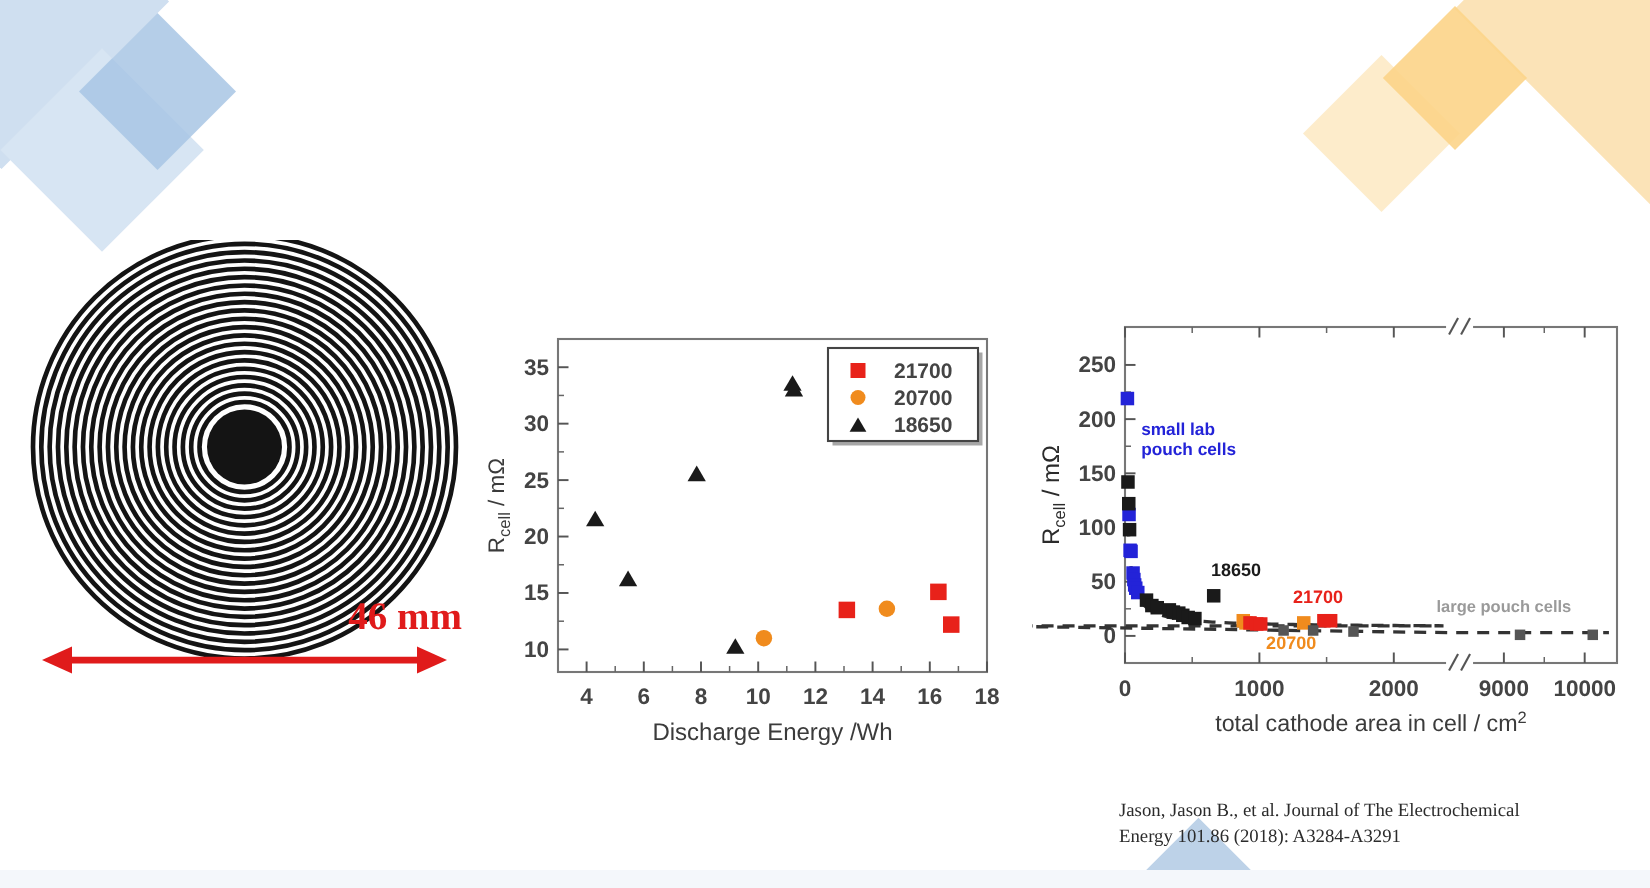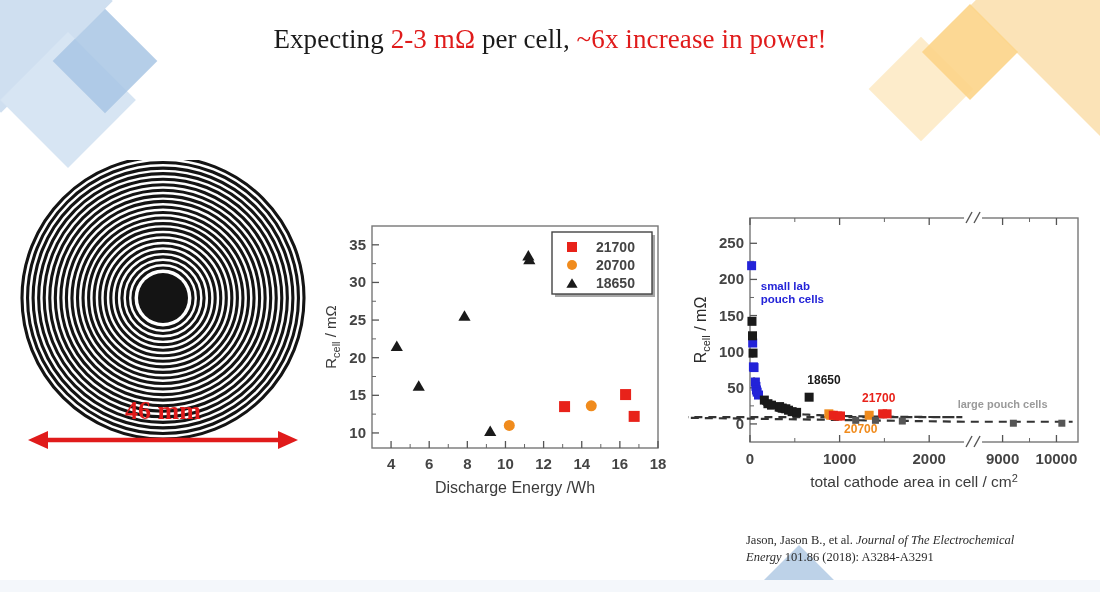--- a/index.html
+++ b/index.html
@@ -31,52 +31,49 @@
     font-family:"Liberation Serif", serif;
     font-size:27px;color:#1a1a1a;letter-spacing:.1px;
     white-space:nowrap;
   }
   .title .red{color:#e01b1b;}
 
   
   .jelly-wrap{position:absolute;left:18px;top:160px;width:290px;height:320px;}
   .jelly-svg{display:block;}
   .arrow-label{
-    position:absolute;left:0;right:0;top:236px;text-align:center;
+    position:absolute;left:0;right:0;top:236px;text-align:right;
     color:#e01b1b;font-family:"Liberation Serif", serif;font-size:26px;font-weight:700;
   }
 
   
   .plot{position:absolute;}
   .plot svg{display:block;}
 
   
   .citation{
     position:absolute;left:746px;top:532px;width:340px;
     font-family:"Liberation Serif", serif;font-size:12.5px;color:#2b2b2b;line-height:1.35;
   }
-  .citation .ital{font-style:italic;margin-top:32px;}
+  .citation .ital{margin-top:32px;}
 </style>
 </head>
 <body>
 
 <div class="slide">
 
   <div class="deco deco-tl-big"></div>
   <div class="deco deco-tl-mid"></div>
   <div class="deco deco-tl-small"></div>
   <div class="deco deco-tr-big"></div>
   <div class="deco deco-tr-mid"></div>
   <div class="deco deco-tr-small"></div>
   <div class="deco deco-bottom"></div>
   <div class="bottom-rule"></div>
 
-  <div class="title">
-    <span>Expecting </span><span class="red">2-3 mΩ</span><span> per cell, </span><span class="red">~6x increase in power!</span>
-  </div>
 
   <div class="jelly-wrap">
     <svg class="jelly-svg" width="290" height="320" viewBox="0 0 290 320">
       <g id="rings" fill="none" stroke="#141414" stroke-width="3.1">
           <circle cx="145" cy="138" r="30"></circle>
           <circle cx="145" cy="138" r="35.55"></circle>
           <circle cx="145" cy="138" r="41.1"></circle>
           <circle cx="145" cy="138" r="46.65"></circle>
           <circle cx="145" cy="138" r="52.2"></circle>
           <circle cx="145" cy="138" r="57.75"></circle>

